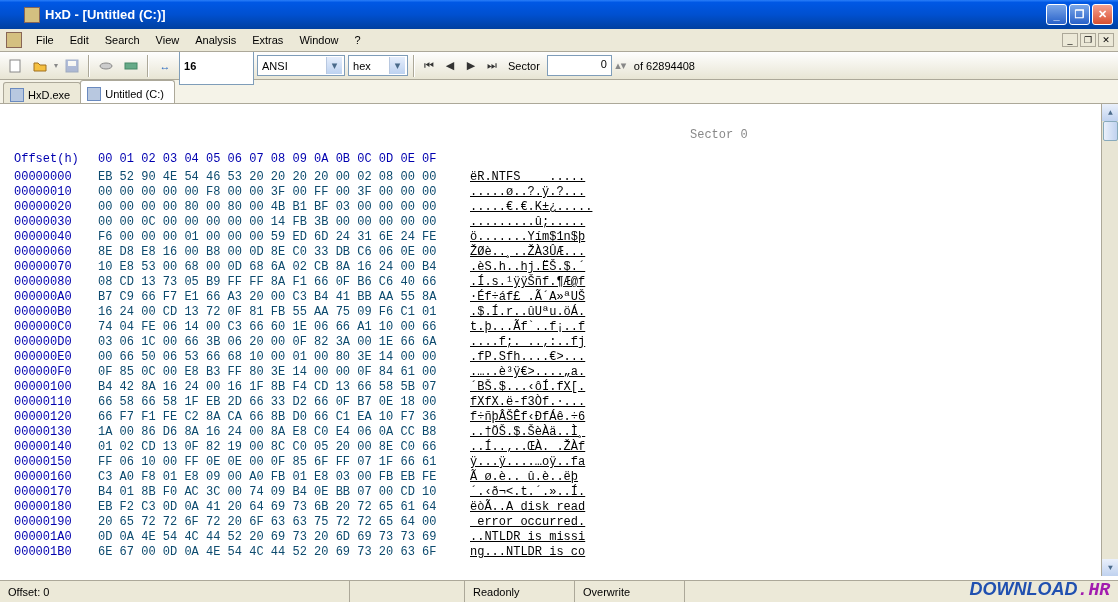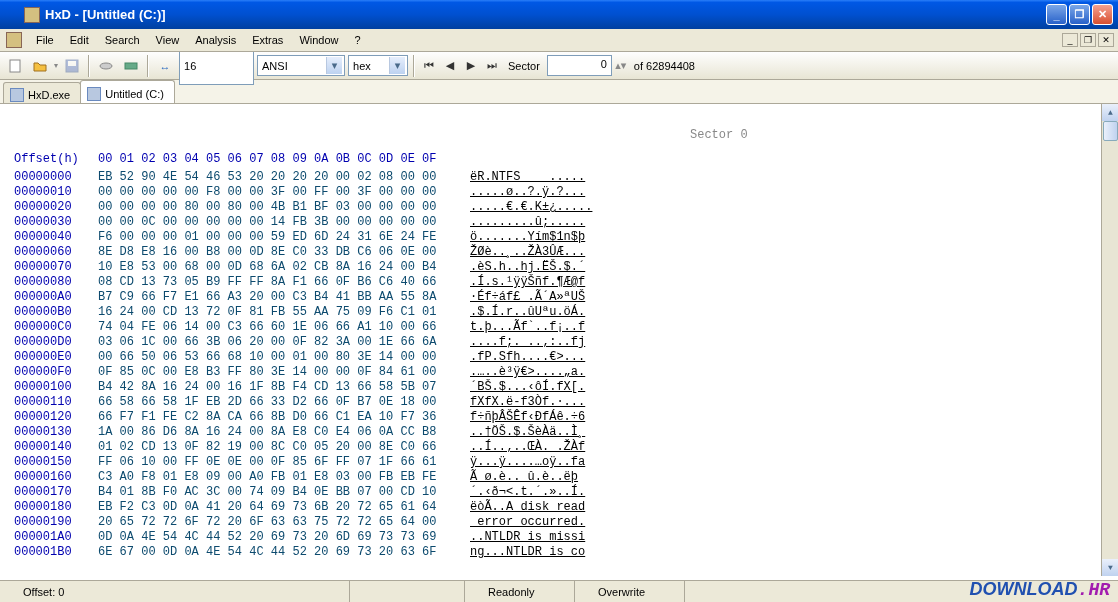--- a/index.html
+++ b/index.html
@@ -12,21 +12,21 @@
 .winbtn.min, .winbtn.max { background: linear-gradient(to bottom, #7ba7e8, #2861c9); }
 .winbtn.close { background: linear-gradient(to bottom, #f5a190, #d85030); }
 .menubar { background: #ece9d8; height: 23px; display: flex; align-items: center; padding-left: 6px; border-bottom: 1px solid #aca899; position: relative; }
 .mb-icon { width: 16px; height: 16px; margin-right: 6px; background: #d4c080; border: 1px solid #865; }
 .menu-item { padding: 2px 8px; cursor: default; }
 .mdi-btns { position: absolute; right: 4px; display: flex; gap: 2px; }
 .mdi-b { width: 16px; height: 14px; border: 1px solid #aca899; background: #ece9d8; font-size: 9px; display: flex; align-items: center; justify-content: center; }
 .toolbar { background: linear-gradient(to bottom, #fefefe, #e8e5d4); height: 28px; display: flex; align-items: center; padding: 0 4px; border-bottom: 1px solid #aca899; gap: 3px; }
 .tbtn { width: 22px; height: 22px; display: flex; align-items: center; justify-content: center; border: 1px solid transparent; }
 .tsep { width: 2px; height: 22px; border-left: 1px solid #aca899; border-right: 1px solid #fff; margin: 0 2px; }
-.tspin { width: 75px; height: 21px; border: 1px solid #7f9db9; background: #fff; padding: 18px 4px; display: flex; align-items: center; }
+.tspin { width: 75px; height: 21px; border: 1px solid #7f9db9; background: #fff; padding: 18px 4px; display: flex; align-items: center; font-weight: bold; }
 .tcombo { width: 88px; height: 21px; border: 1px solid #7f9db9; background: #fff; padding: 2px 4px; display: flex; align-items: center; position: relative; }
 .tcombo.sm { width: 60px; }
 .tcombo::after { content: '▾'; position: absolute; right: 2px; color: #4a6a8a; background: linear-gradient(to bottom, #e6eefc, #bdd2f0); width: 15px; text-align: center; height: 17px; line-height: 17px; top: 1px; border-left: 1px solid #b8c8e0; }
 .nbtn { width: 18px; height: 18px; display: flex; align-items: center; justify-content: center; color: #333; }
 .nlabel { margin: 0 4px; }
 .ninput { width: 65px; height: 21px; border: 1px solid #7f9db9; background: #fff; text-align: right; padding: 2px 4px; }
 .oflabel { margin: 0 4px; }
 .tabbar { background: #f5f3e8; height: 24px; display: flex; align-items: flex-end; padding-left: 3px; border-bottom: 1px solid #aca899; }
 .tab { height: 21px; padding: 3px 10px 0 6px; border: 1px solid #aca899; border-bottom: none; background: #ece9d8; display: flex; align-items: center; gap: 4px; margin-right: -1px; border-radius: 3px 3px 0 0; }
 .tab.active { background: #fff; height: 23px; position: relative; z-index: 1; }
@@ -36,21 +36,21 @@
 .hexhdr .offh { display: inline-block; width: 94px; padding-left: 10px; }
 .hexrow { white-space: pre; }
 .hexrow .off { color: #0000b0; display: inline-block; width: 94px; padding-left: 10px; }
 .hexrow .bytes { color: #0c4a6e; display: inline-block; width: 372px; }
 .hexrow .asc { color: #000; display: inline-block; text-decoration: underline; }
 .anno { color: #888; position: absolute; left: 690px; top: 24px; }
 .vscroll { position: absolute; right: 0; top: 0; width: 17px; height: 100%; background: #e8e5d4; border-left: 1px solid #aca899; }
 .vsb-btn { width: 17px; height: 17px; background: linear-gradient(to bottom, #eaf0fb, #c0d2ef); display: flex; align-items: center; justify-content: center; font-size: 8px; color: #4a6a8a; }
 .vsb-thumb { position: absolute; top: 17px; width: 15px; left: 1px; height: 20px; background: linear-gradient(to right, #eaf0fb, #c0d2ef); border: 1px solid #8ab; border-radius: 2px; }
 .statusbar { background: #ece9d8; height: 22px; border-top: 1px solid #aca899; display: flex; align-items: center; position: absolute; bottom: 0; width: 100%; }
-.stat-cell { padding: 0 23px; border-right: 1px solid #aca899; height: 100%; display: flex; align-items: center; }
+.stat-cell { padding: 0 8px; border-right: 1px solid #aca899; height: 100%; display: flex; align-items: center; }
 .watermark { position: absolute; right: 8px; bottom: 2px; font-family: Arial Black, sans-serif; font-size: 18px; font-style: italic; font-weight: 900; }
 .watermark .d1 { color: #2050b0; }
 .watermark .d2 { color: #a21caf; font-family: Liberation Mono, monospace; }
 </style>
 </head>
 <body>
 
 <div class="titlebar">
   <div class="titlebar-icon"></div>
   <div class="titlebar-text">HxD - [Untitled (C:)]</div>

